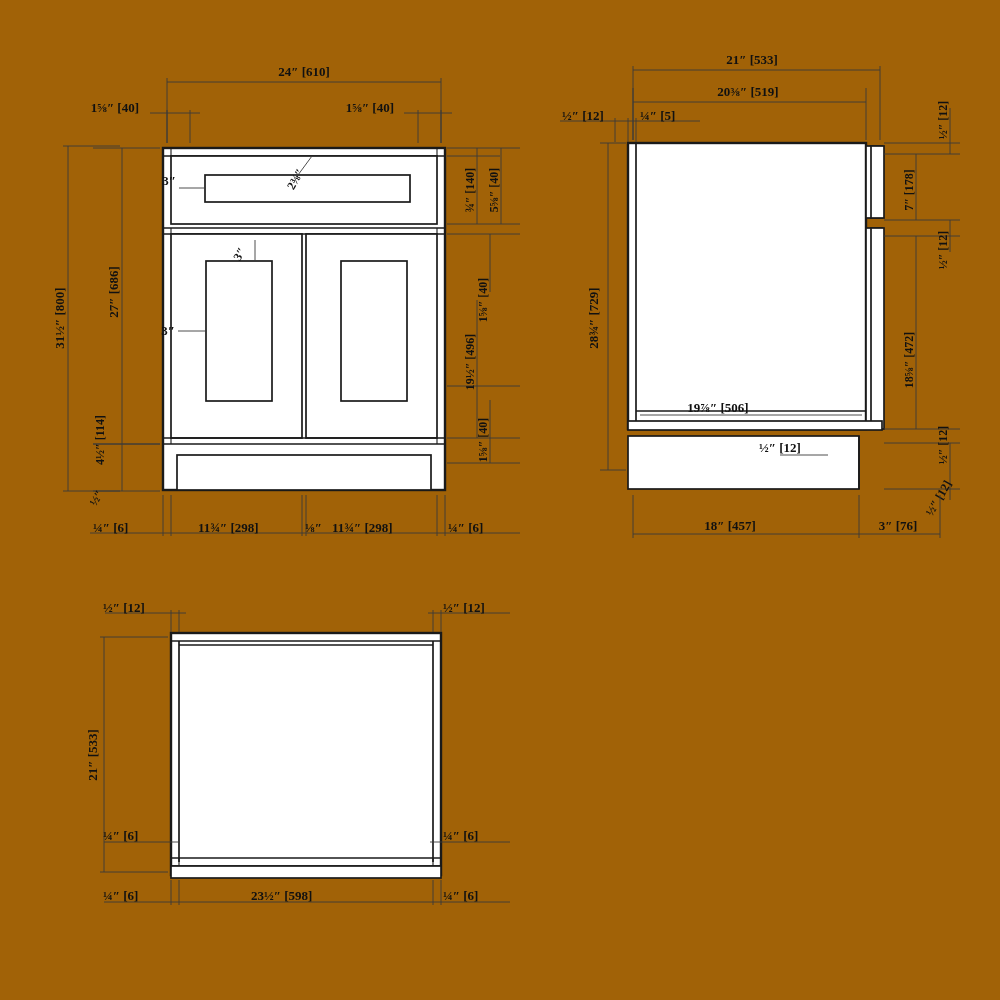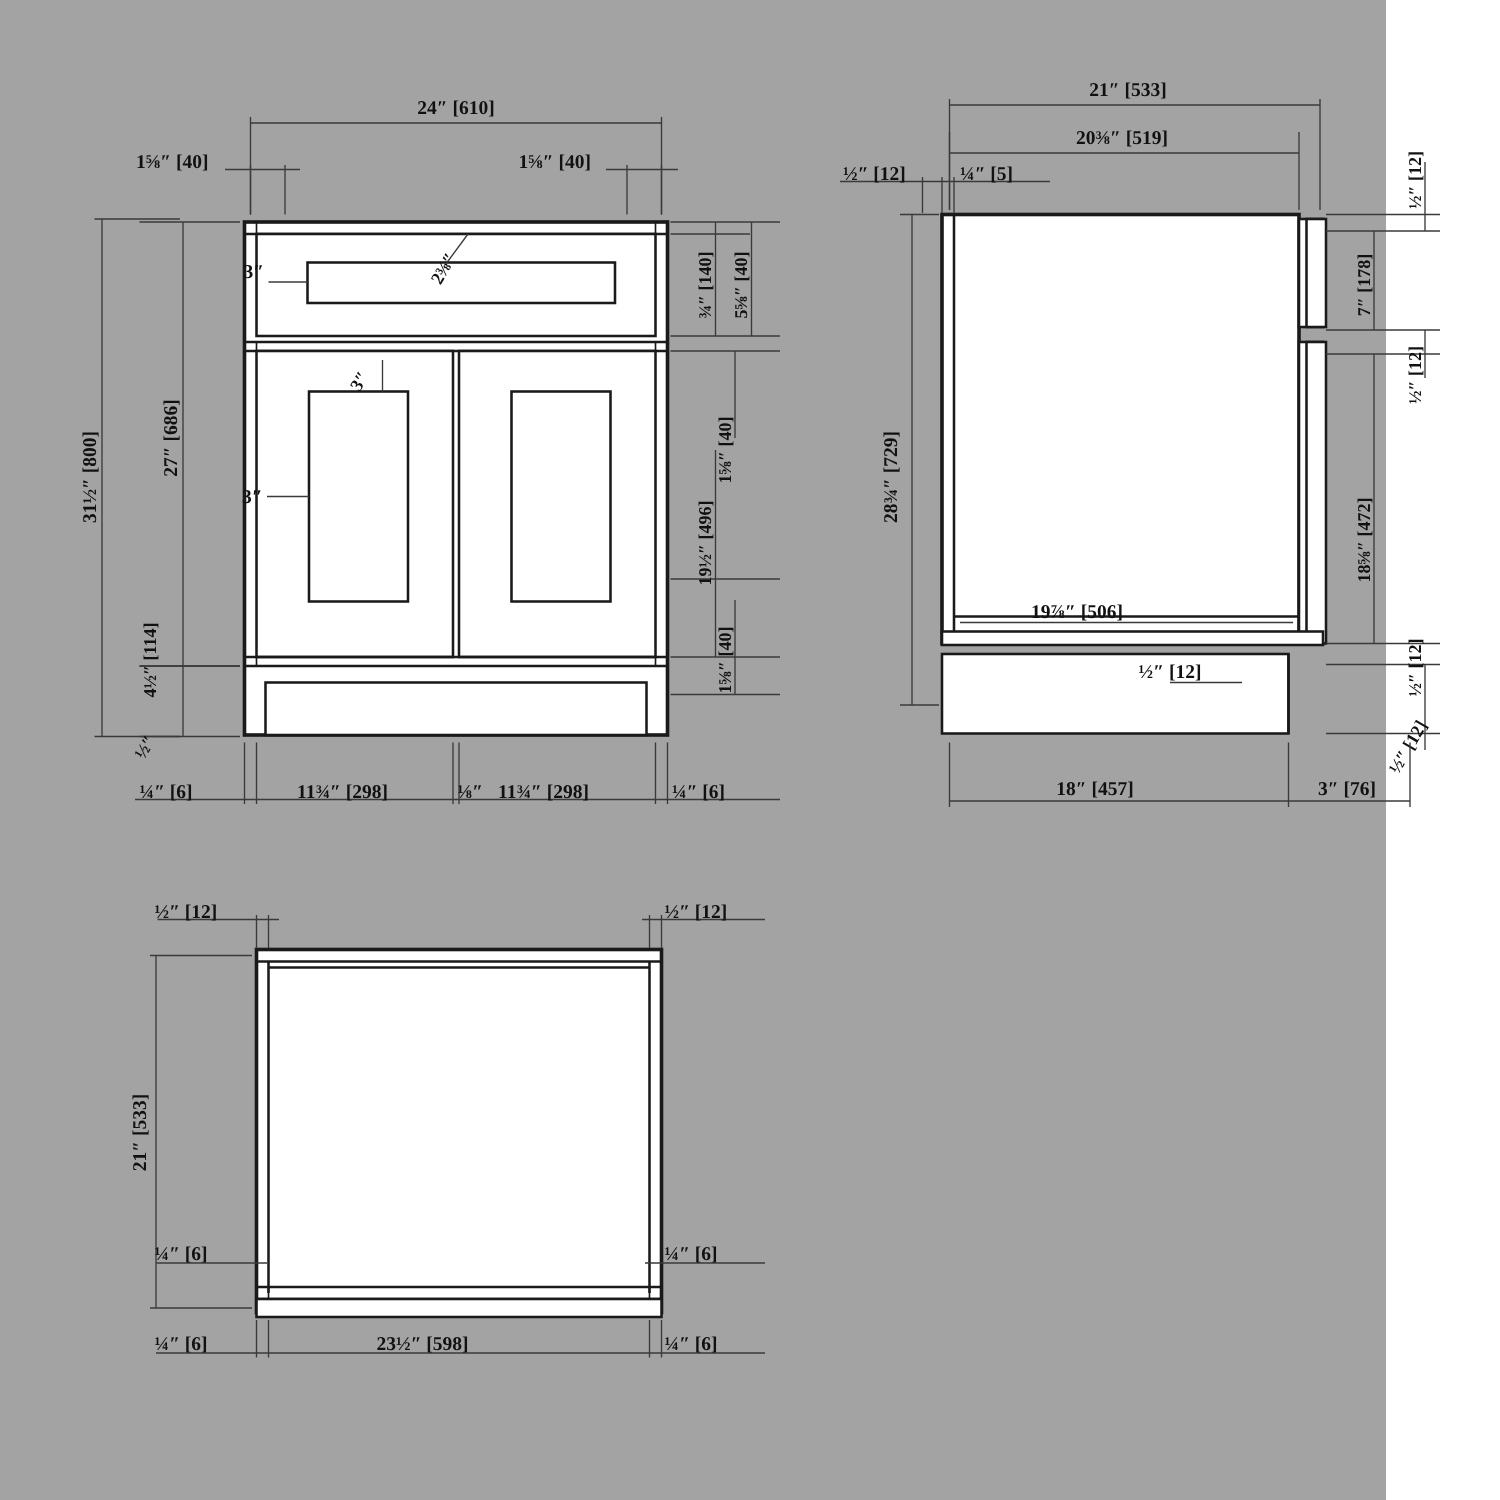--- a/index.html
+++ b/index.html
@@ -1,17 +1,17 @@
 <!DOCTYPE html>
 <html><head>
 <meta charset="utf-8">
 <style>
   html, body { margin:0; padding:0; background:#ffffff; }
   body { width:1000px; height:1000px; font-family:"Liberation Serif", serif; }
-  #sheet { position:relative; width:924px; height:1000px; background:#a3a3a3; }
+  #sheet { position:relative; width:1000px; height:1000px; background:#a16207; }
   svg { display:block; }
   .ln   { stroke:#1a1a1a; stroke-width:1.1; fill:none; }
   .lnT  { stroke:#1a1a1a; stroke-width:1.7; fill:none; }
   .lnX  { stroke:#1a1a1a; stroke-width:2.4; fill:none; }
   .dim  { stroke:#3a3a3a; stroke-width:0.9; fill:none; }
   .ext  { stroke:#3a3a3a; stroke-width:0.9; fill:none; }
   .lead { stroke:#3a3a3a; stroke-width:0.9; fill:none; }
   .face { fill:#ffffff; }
   text.d { font-family:"Liberation Serif", serif; font-weight:bold; fill:#111111; font-size:13px; }
   text.dn { font-family:"Liberation Serif", serif; font-weight:bold; fill:#111111; font-size:12px; }

